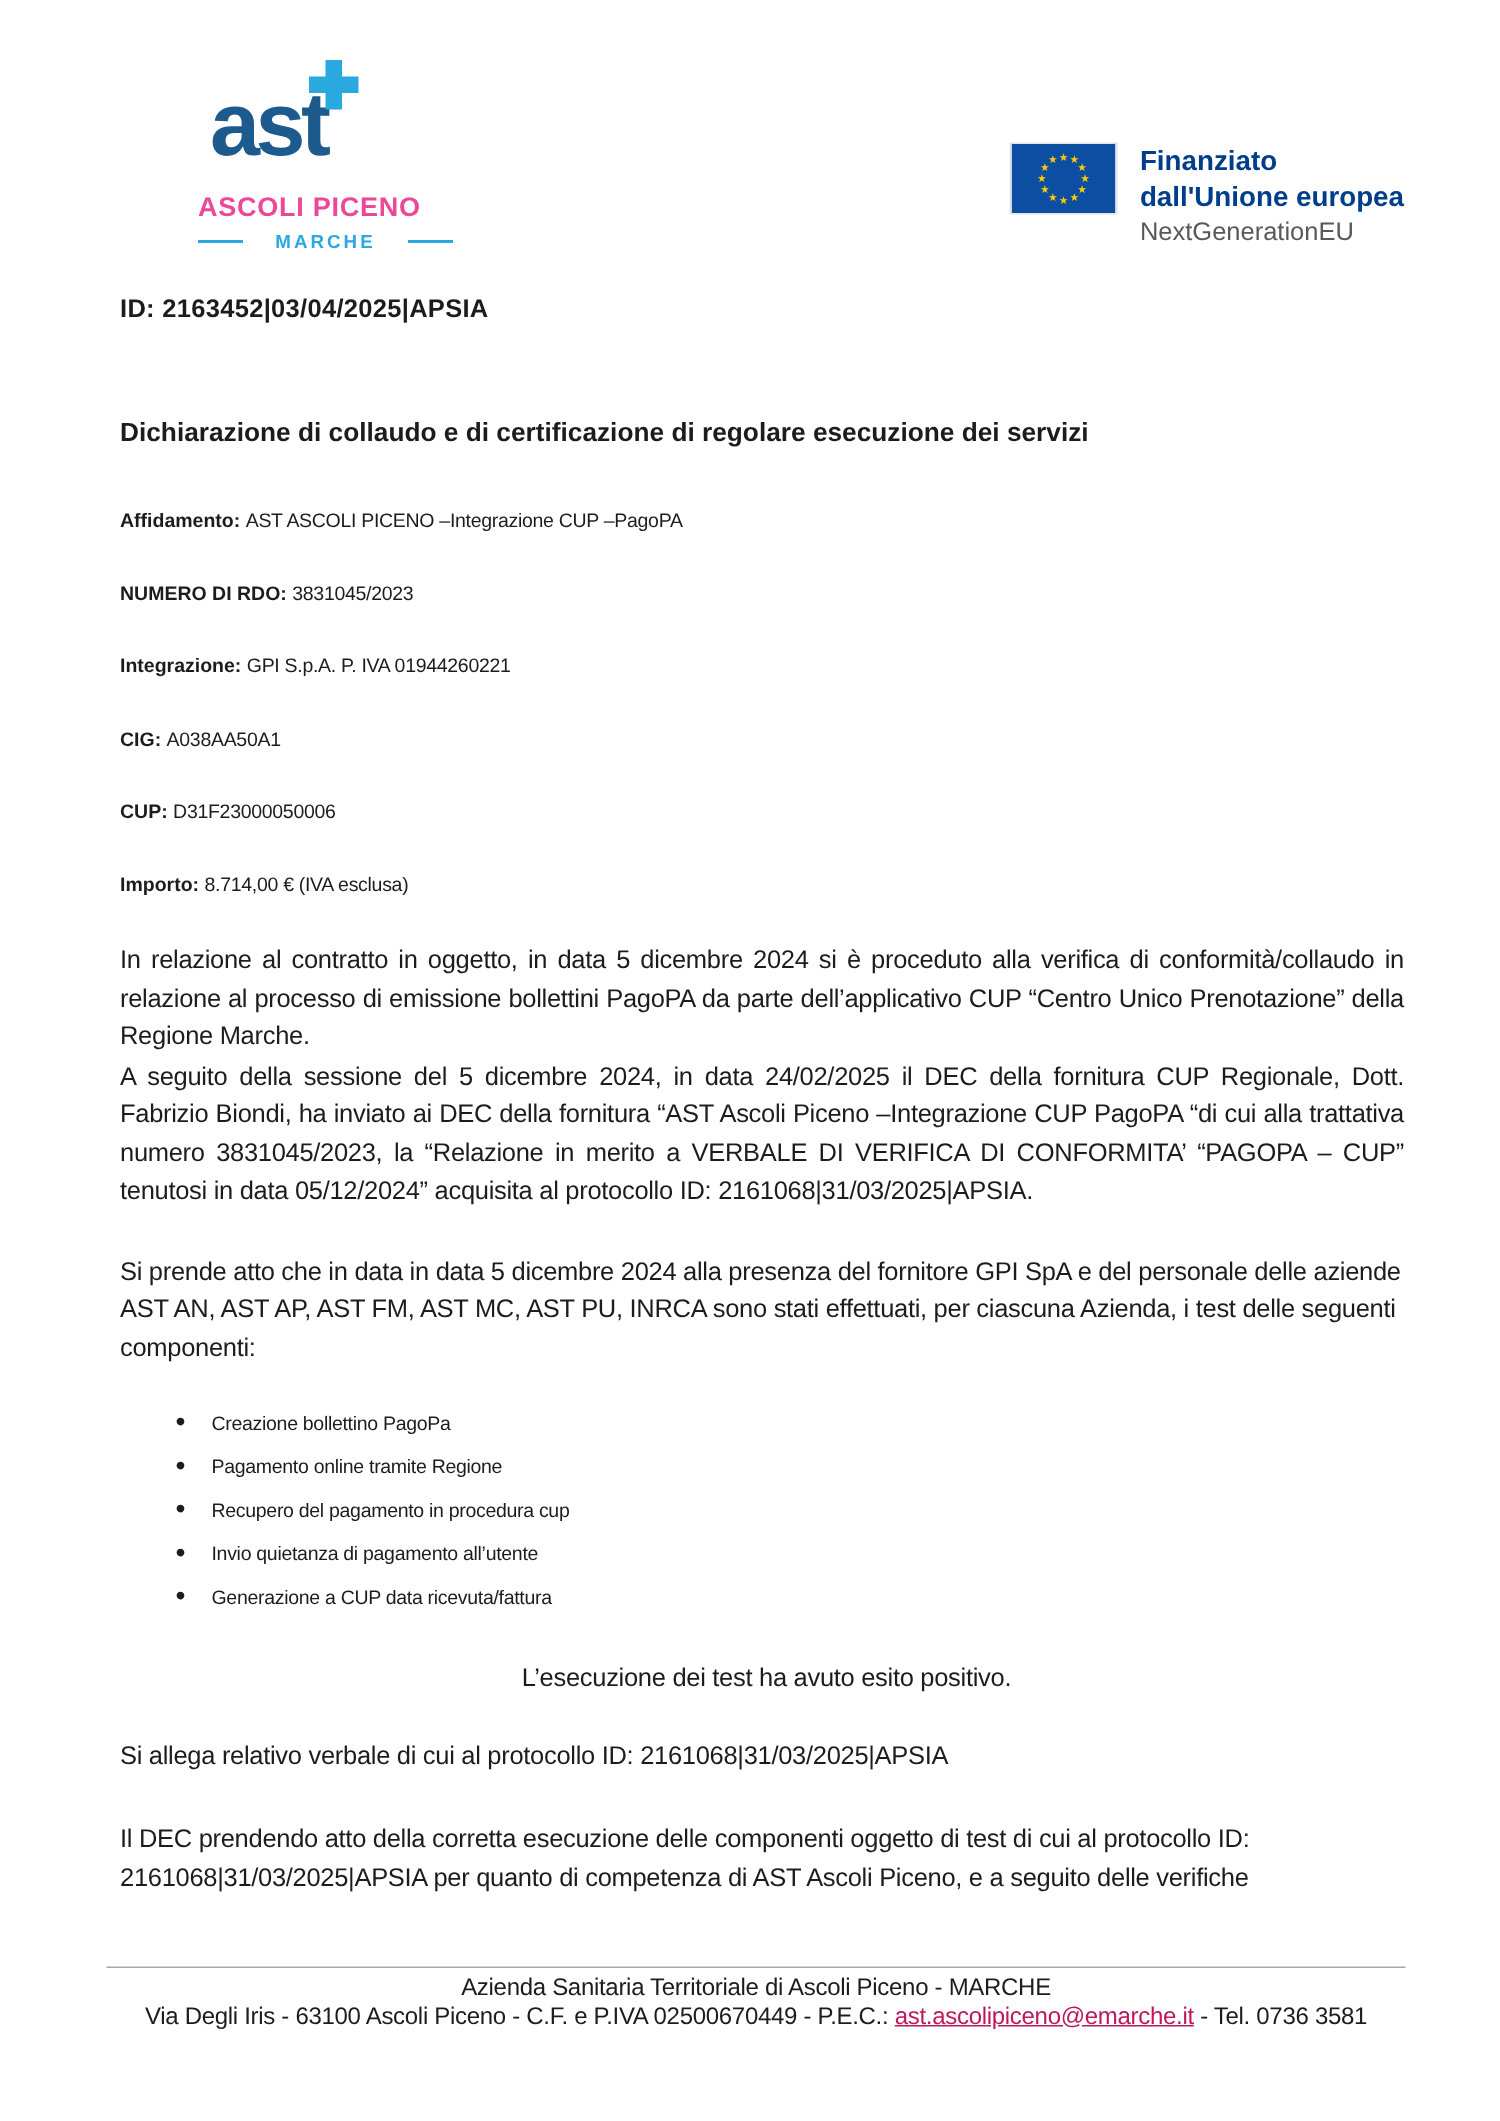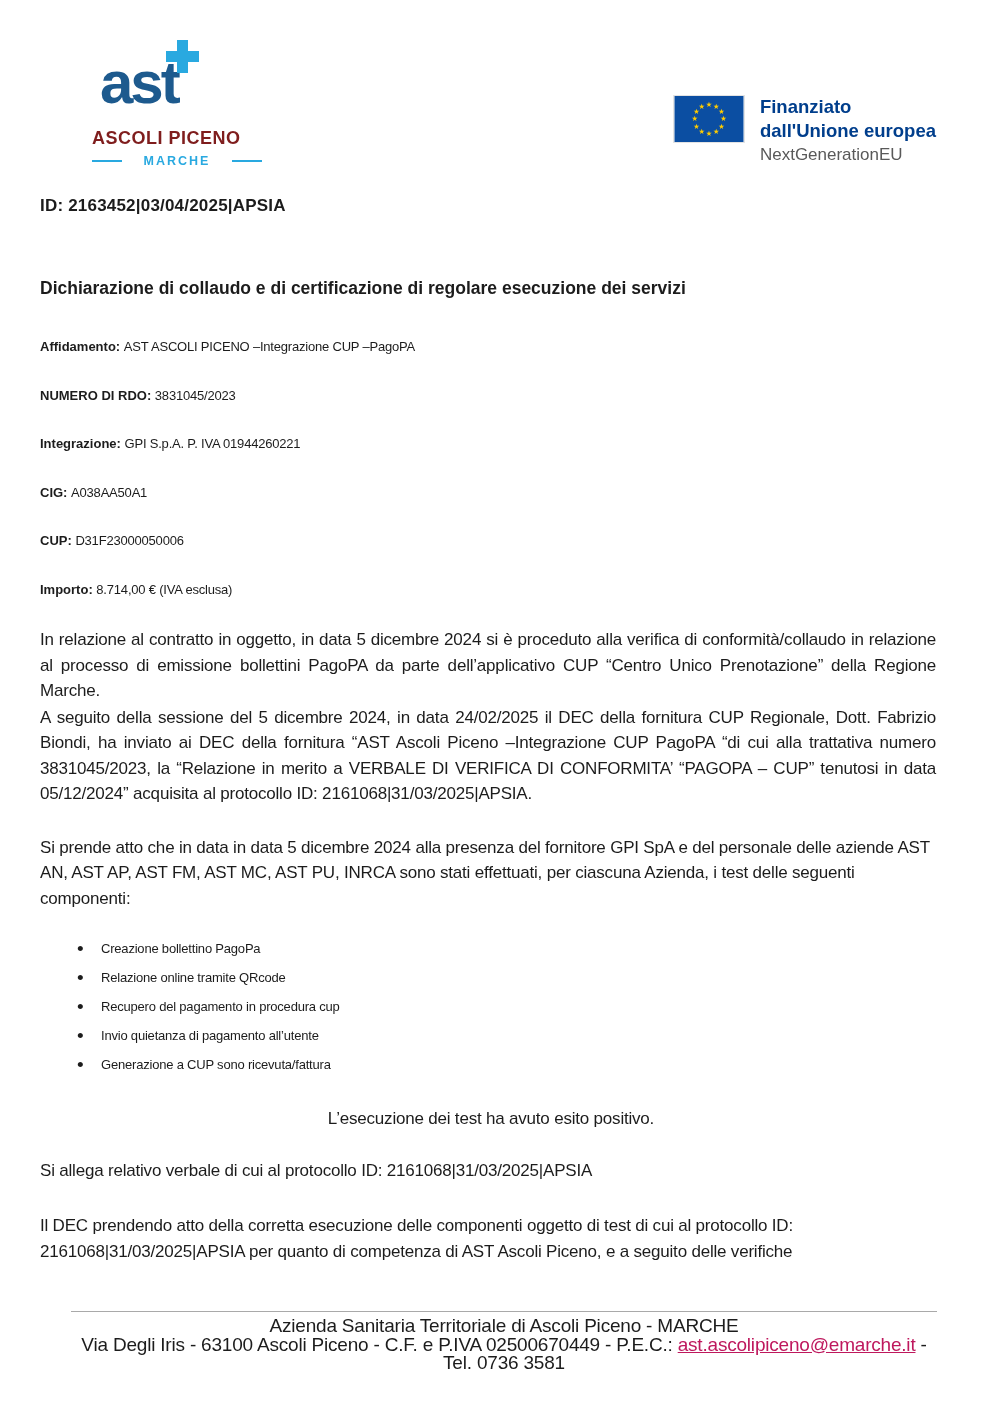--- a/index.html
+++ b/index.html
@@ -5,39 +5,39 @@
   * { margin: 0; padding: 0; box-sizing: border-box; }
   html, body { background: #ffffff; }
   body {
     width: 1000px; height: 1414px;
     font-family: "Liberation Sans", sans-serif;
     color: #1c1c1c;
     overflow: hidden;
     position: relative;
   }
   .page { width: 1000px; height: 1414px; position: relative; background: #fff; }
-  .content { padding-left: 40px; padding-right: 64px; }
+  .content { padding-left: 80px; padding-right: 64px; }
 
   
   .header-row {
     display: flex; justify-content: space-between; align-items: flex-start;
     padding-top: 48px;
   }
   .logo-block { margin-left: 52px; width: 170px; }
   .logo-word-wrap { position: relative; width: 120px; height: 72px; margin-left: 8px; }
   .logo-word {
     font-size: 60px; font-weight: bold; letter-spacing: -3px;
     color: #1d5a8e; line-height: 70px;
   }
   .plus-icon { position: absolute; left: 66px; top: -8px; width: 33px; height: 33px; z-index: 2; }
   .plus-icon::before { content: ""; position: absolute; left: 11px; top: 0; width: 11px; height: 33px; background: #29a9e0; }
   .plus-icon::after  { content: ""; position: absolute; left: 0; top: 11px; width: 33px; height: 11px; background: #29a9e0; }
   .logo-city {
     margin-top: 8px; font-size: 18px; font-weight: bold;
-    color: #7f1d1d; letter-spacing: 0.5px; white-space: nowrap;
+    color: #ec4899; letter-spacing: 0.5px; white-space: nowrap;
   }
   .logo-region {
     margin-top: 5px; display: flex; align-items: center; gap: 22px;
     color: #29a9e0; font-size: 12.5px; letter-spacing: 2px; font-weight: bold;
   }
   .logo-region .rule { flex: 1; height: 2px; background: #29a9e0; }
 
   .eu-block { margin-top: 47px; display: flex; gap: 15px; align-items: flex-start; margin-right: 0; }
   .eu-flag { display: block; border: 1px solid #e3e3e3; }
   .eu-text .eu-funded {
@@ -75,21 +75,21 @@
   .result-line { margin-top: 27px; padding-left: 6px; text-align: center; }
   .attach-line { margin-top: 26px; }
   .final-para { margin-top: 30px; }
 
   
   .footer {
     position: absolute; left: 71px; right: 63px; top: 1311px;
     border-top: 1px solid #a9a9a9;
     padding-top: 5px;
     text-align: center;
-    font-size: 19px; line-height: 18.5px; letter-spacing: -0.2px;
+    font-size: 16px; line-height: 18.5px; letter-spacing: -0.2px;
     color: #1c1c1c;
   }
   .footer a.email-link { color: #be185d; text-decoration: underline; cursor: pointer; }
 </style>
 </head>
 <body>
 
 <div class="page">
 
   <div class="content header-row">
@@ -164,24 +164,24 @@
         <span class="value">8.714,00 € (IVA esclusa)</span>
       </div>
     </div>
 
     <p class="para justify p1">In relazione al contratto in oggetto, in data 5 dicembre 2024 si è proceduto alla verifica di conformità/collaudo in relazione al processo di emissione bollettini PagoPA da parte dell’applicativo CUP “Centro Unico Prenotazione” della Regione Marche.</p>
     <p class="para justify p2">A seguito della sessione del 5 dicembre 2024, in data 24/02/2025 il DEC della fornitura CUP Regionale, Dott. Fabrizio Biondi, ha inviato ai DEC della fornitura “AST Ascoli Piceno –Integrazione CUP PagoPA “di cui alla trattativa numero 3831045/2023, la “Relazione in merito a VERBALE DI VERIFICA DI CONFORMITA’ “PAGOPA – CUP” tenutosi in data 05/12/2024” acquisita al protocollo ID: 2161068|31/03/2025|APSIA.</p>
     <p class="para p3">Si prende atto che in data in data 5 dicembre 2024 alla presenza del fornitore GPI SpA e del personale delle aziende AST AN, AST AP, AST FM, AST MC, AST PU, INRCA sono stati effettuati, per ciascuna Azienda, i test delle seguenti componenti:</p>
 
     <ul class="test-list">
       <li>Creazione bollettino PagoPa</li>
-      <li>Relazione online tramite QRcode</li>
+      <li>Pagamento online tramite Regione</li>
       <li>Recupero del pagamento in procedura cup</li>
       <li>Invio quietanza di pagamento all’utente</li>
-      <li>Generazione a CUP sono ricevuta/fattura</li>
+      <li>Generazione a CUP data ricevuta/fattura</li>
     </ul>
 
     <p class="para result-line">L’esecuzione dei test ha avuto esito positivo.</p>
     <p class="para attach-line">Si allega relativo verbale di cui al protocollo ID: 2161068|31/03/2025|APSIA</p>
     <p class="para final-para">Il DEC prendendo atto della corretta esecuzione delle componenti oggetto di test di cui al protocollo ID: 2161068|31/03/2025|APSIA per quanto di competenza di AST Ascoli Piceno, e a seguito delle verifiche</p>
   </div>
 
   <div class="footer">
     <div>Azienda Sanitaria Territoriale di Ascoli Piceno - MARCHE</div>
     <div>

